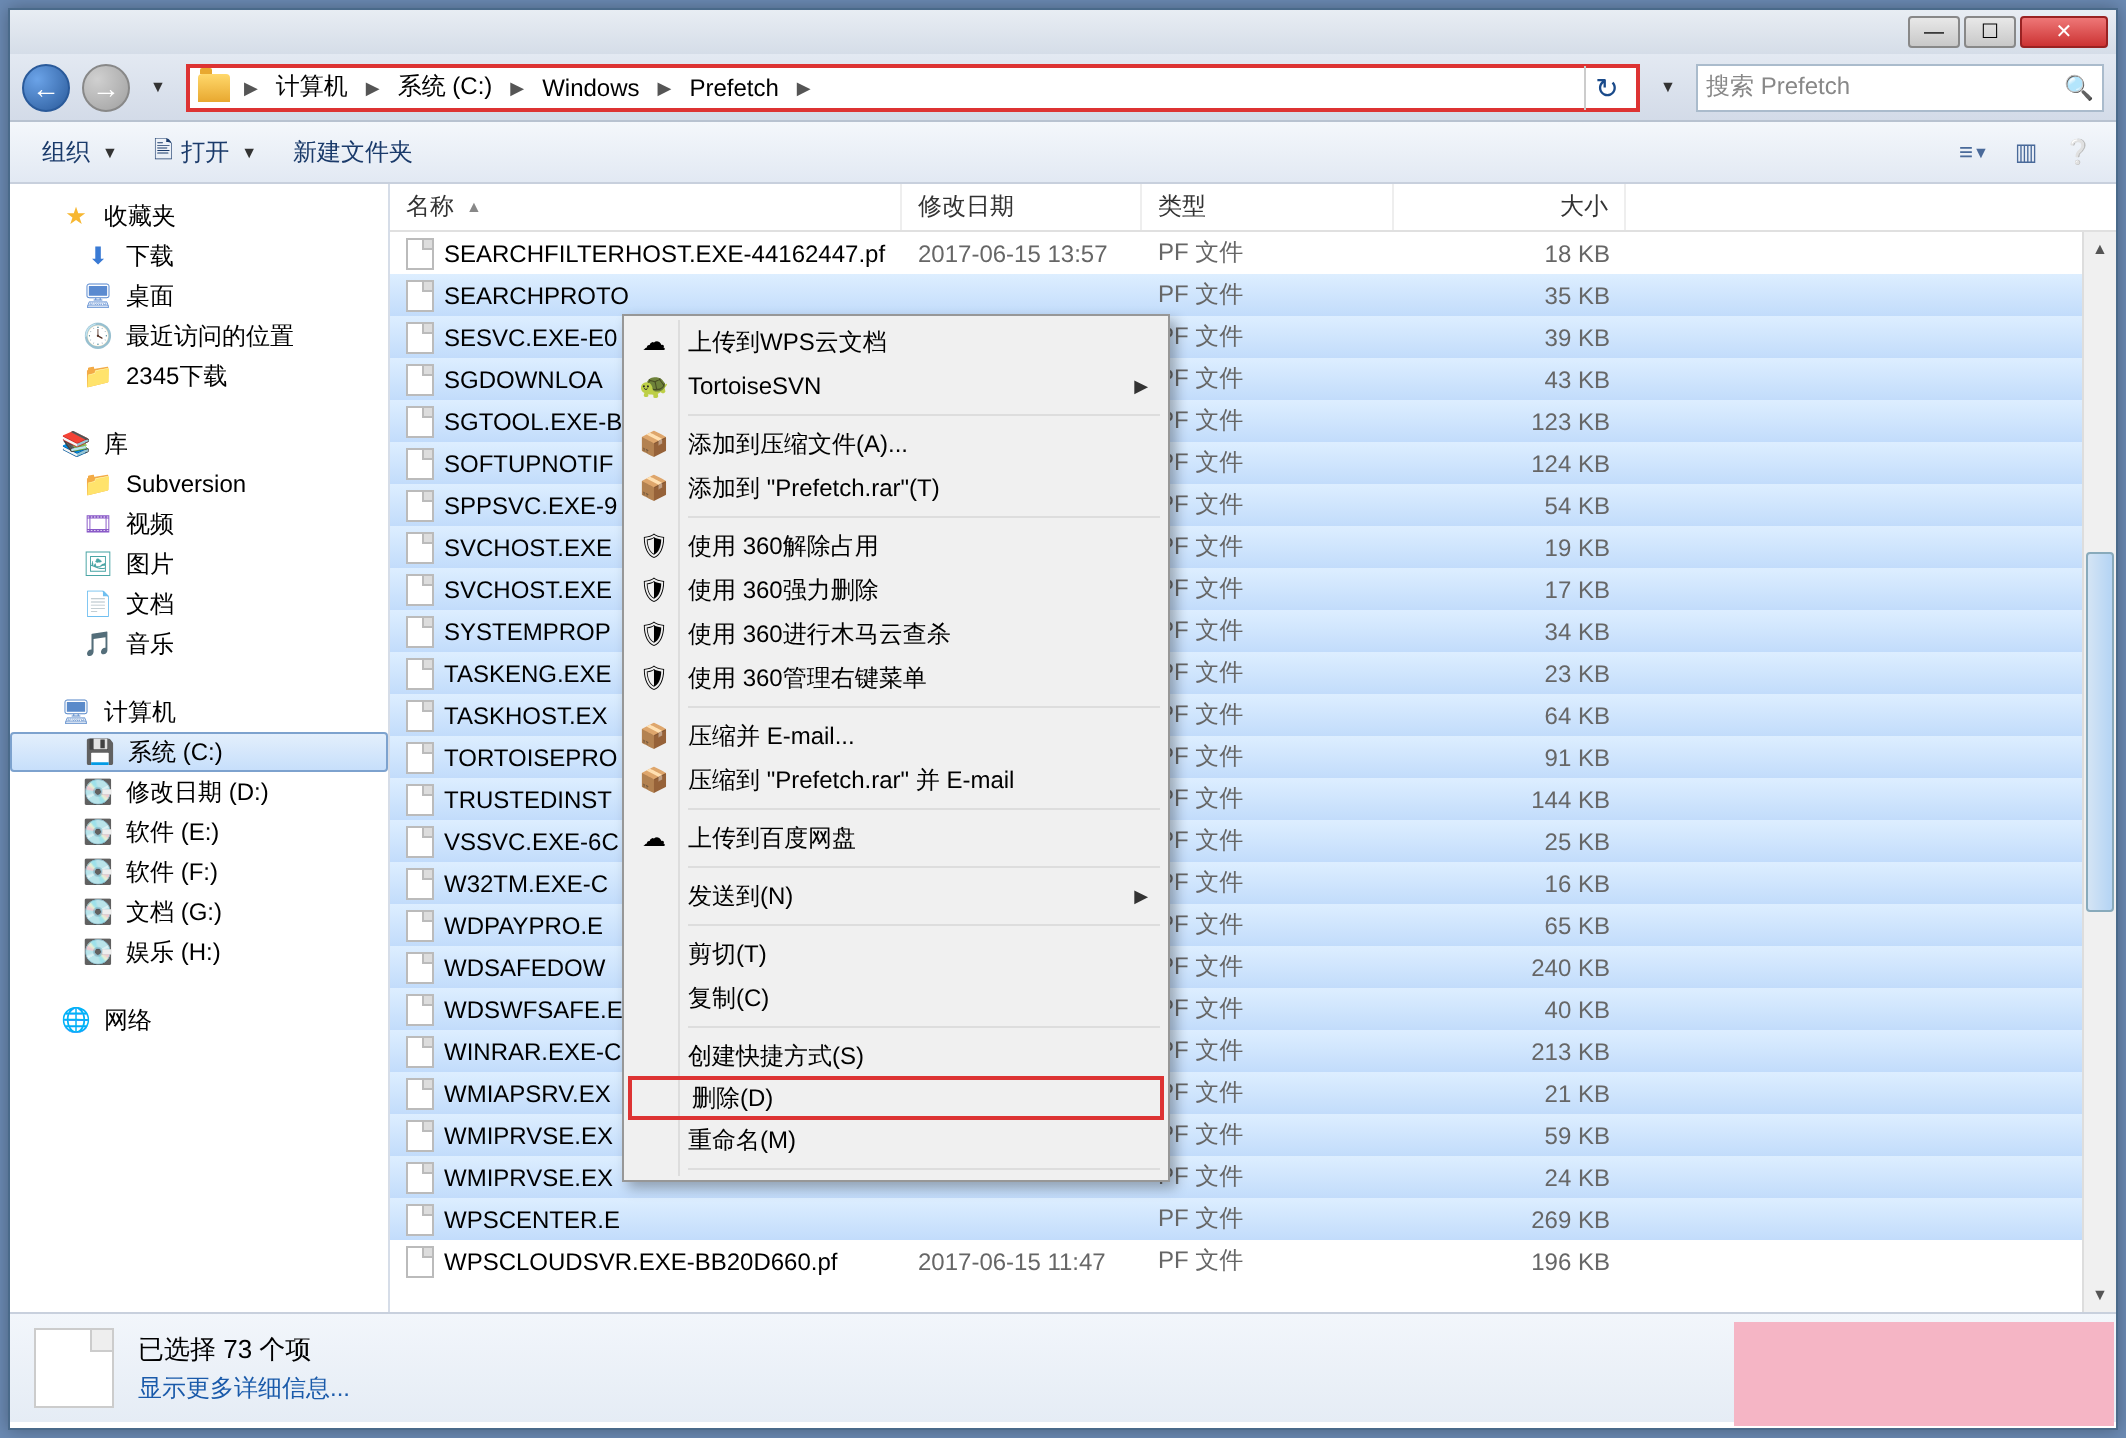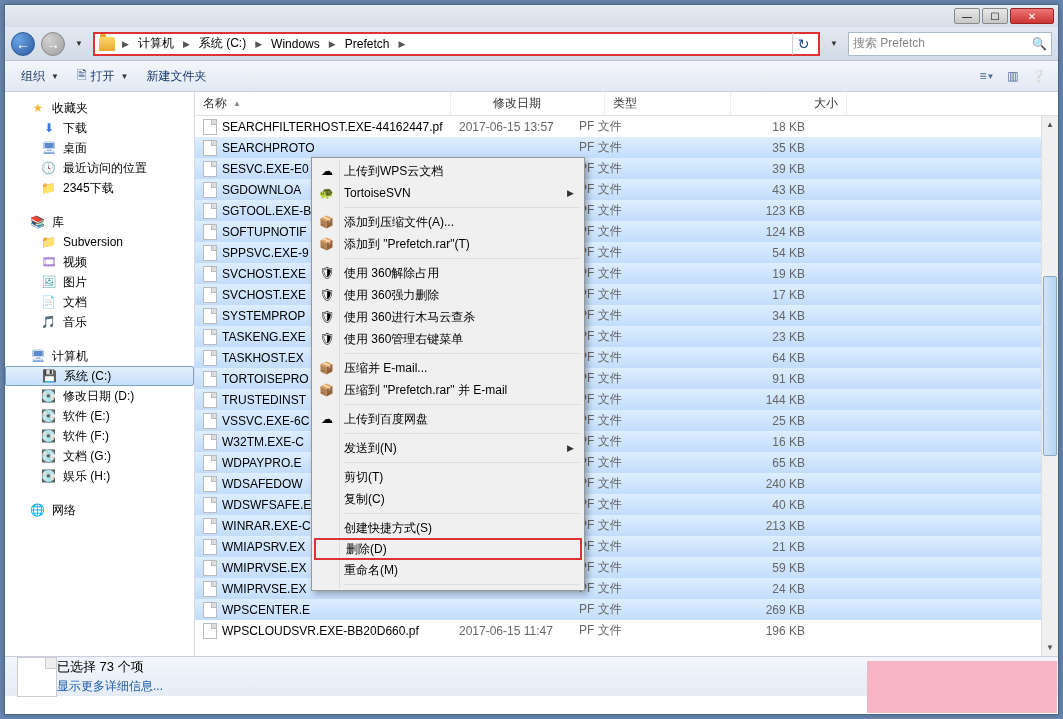--- a/index.html
+++ b/index.html
@@ -41,21 +41,21 @@
 .sitem.child { padding-left: 36px; }
 .sitem.selected { background: linear-gradient(#e3effc,#c7dffb); border: 1px solid #7da2ce; border-radius:2px; }
 .sicon-sm { width:16px; height:16px; display:inline-flex; align-items:center; justify-content:center; }
 .star { color:#f7b731; } .blue-down{color:#3a7ad4;} .desk{color:#5a8ad0;} .recent{color:#c08030;} .folder{color:#e8a830;}
 .lib{color:#5aa5d8;} .vid{color:#8a5ac8;} .pic{color:#4aa5a5;} .doc{color:#888;} .music{color:#3a8af0;}
 .comp{color:#5a8aca;} .drive{color:#888;} .net{color:#5a8aca;}
 
 .filepane { flex:1; display:flex; flex-direction:column; position:relative; }
 .colheaders { height: 24px; display: flex; align-items: center; border-bottom: 1px solid #e0e0e0; background:#fff; }
 .col { padding: 0 8px; color:#333; display:flex; align-items:center; gap:6px; border-right:1px solid #eee; height:100%; }
-.col.name { width: 256px; } .col.date { width: 120px; margin-left: 34px; } .col.type { width: 126px; } .col.size { width: 116px; text-align:right; justify-content:flex-end; }
+.col.name { width: 256px; } .col.date { width: 120px; } .col.type { width: 126px; } .col.size { width: 116px; text-align:right; justify-content:flex-end; }
 .col .sort { font-size:8px; color:#888; }
 .filelist { flex: 1; overflow-y: auto; background: #fff; }
 .row { display: flex; align-items: center; height: 21px; }
 .row.sel { background: linear-gradient(to bottom, #ddeeff, #c2dcfb); }
 .fcell { padding: 0 8px; overflow:hidden; white-space:nowrap; text-overflow:ellipsis; color:#000; }
 .fcell.name { width: 256px; display:flex; align-items:center; gap:5px; }
 .fcell.date { width: 120px; color:#666; } .fcell.type { width: 126px; color:#666; } .fcell.size { width: 116px; text-align:right; color:#666; }
 .fileicon { width:14px; height:16px; background:#fff; border:1px solid #bbb; position:relative; flex-shrink:0; }
 .fileicon::before { content:''; position:absolute; top:0; right:0; width:4px; height:4px; background:#ddd; border-left:1px solid #bbb; border-bottom:1px solid #bbb; }
 
@@ -65,21 +65,21 @@
 .scrollarrow.up{top:0;} .scrollarrow.down{bottom:0;}
 
 .context-menu { position: absolute; left: 306px; top: 152px; width: 274px; background: #f0f0f0; border: 1px solid #979797; box-shadow: 3px 3px 6px rgba(0,0,0,0.3); padding: 2px; z-index: 100; }
 .cm-iconcol { position:absolute; left:2px; top:2px; bottom:2px; width:26px; background:#f0f0f0; border-right:1px solid #ddd; }
 .cm-item { display: flex; align-items: center; height: 22px; padding-left: 30px; padding-right:8px; position:relative; color:#000; }
 .cm-item.highlighted { border: 2px solid #d33; margin: -1px 0; }
 .cm-item .arrow { margin-left: auto; font-size: 9px; color:#333; }
 .cm-sep { height: 1px; background: #ddd; margin: 3px 2px 3px 30px; }
 .cm-icon { position:absolute; left:4px; width:18px; height:18px; display:flex;align-items:center;justify-content:center; font-size:12px; }
 
-.statusbar { height: 40px; background: linear-gradient(#f2f6fb,#e5ecf5); border-top: 1px solid #c8d0dd; display: flex; align-items: center; padding: 0 12px; }
+.statusbar { height: 55px; background: linear-gradient(#f2f6fb,#e5ecf5); border-top: 1px solid #c8d0dd; display: flex; align-items: center; padding: 0 12px; gap: 12px; }
 .status-icon { width: 40px; height: 40px; background:#fff; border:1px solid #ccc; position:relative; }
 .status-icon::before { content:''; position:absolute; top:0; right:0; width:10px; height:10px; background:#eee; border-left:1px solid #ccc; border-bottom:1px solid #ccc; }
 .status-text .line1 { color:#000; font-size:13px; }
 .status-text .line2 { color:#1a5aaa; font-size:12px; margin-top:2px; }
 
 .watermark { position:absolute; right:6px; bottom:6px; width:190px; height:52px; background:#f5b5c5; }
 </style>
 </head>
 <body>
 

